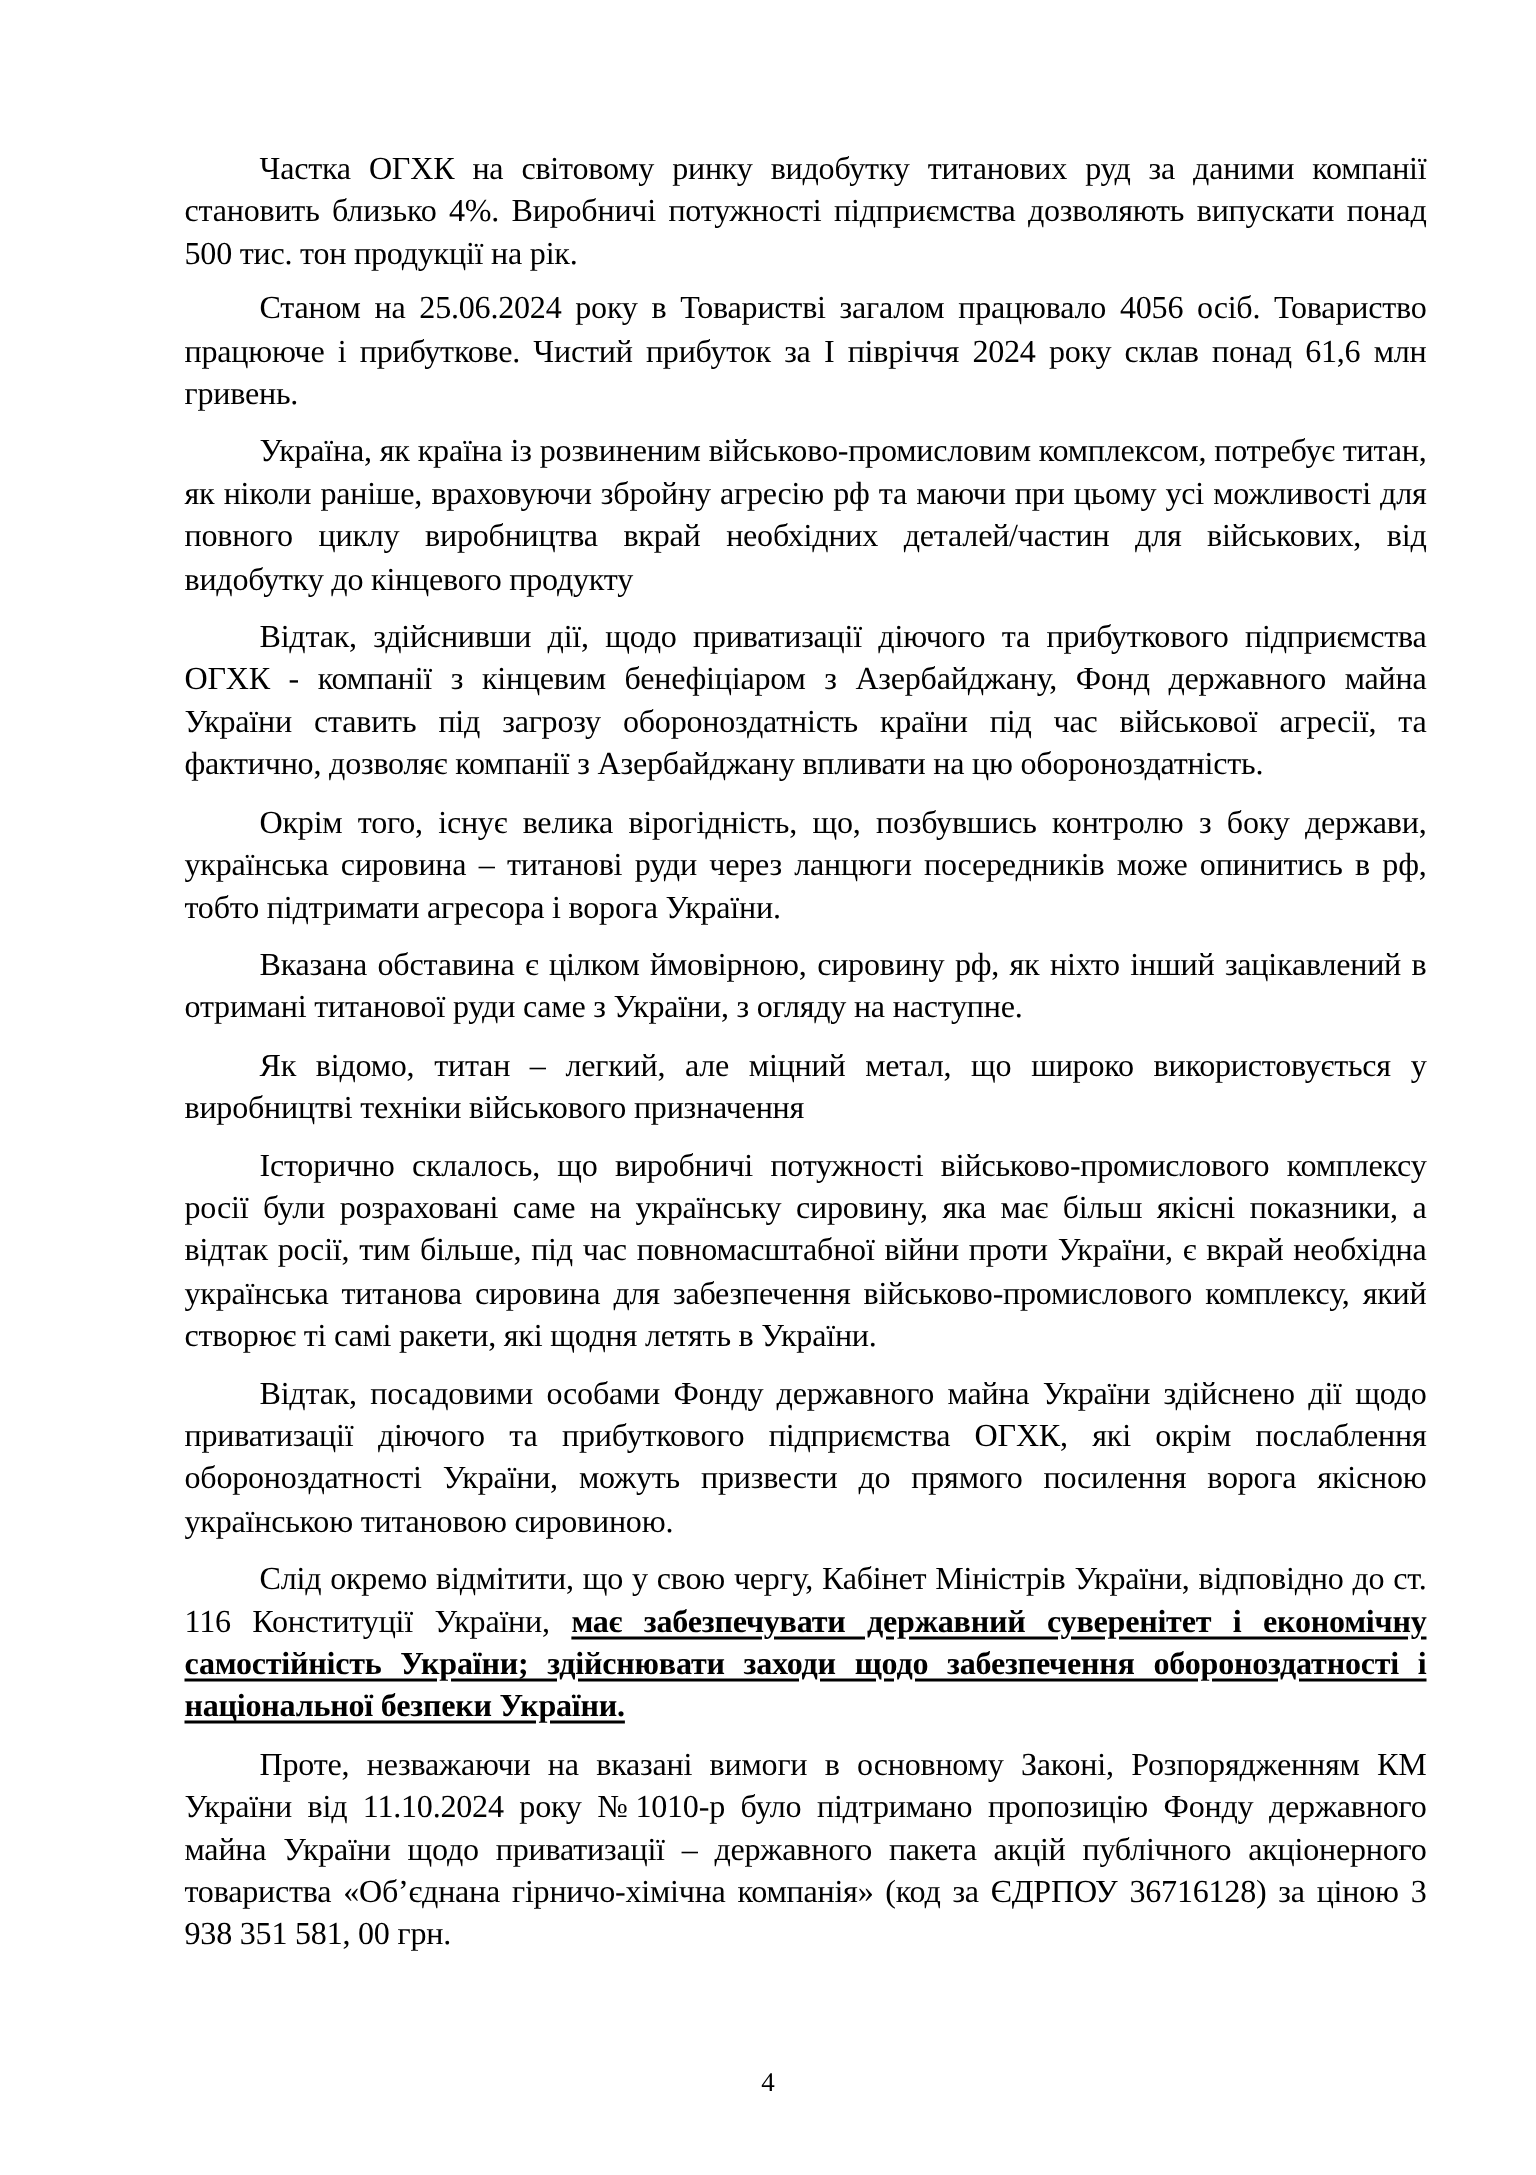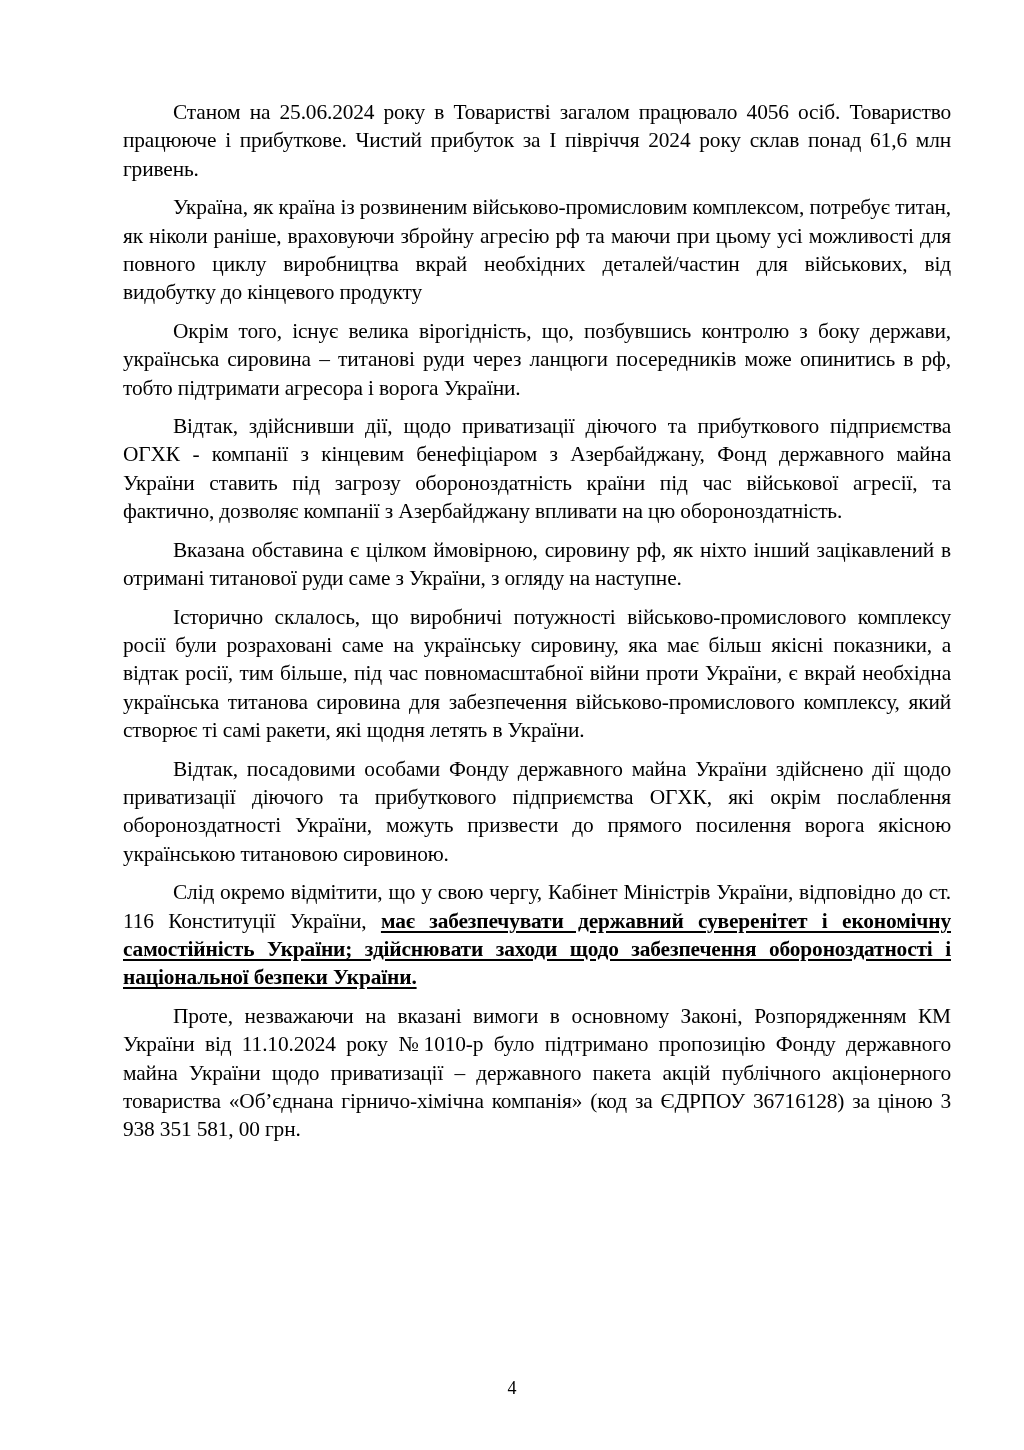--- a/index.html
+++ b/index.html
@@ -40,31 +40,33 @@
       top: 1378px;
       text-align: center;
       font-family: "Liberation Serif", serif;
       font-size: 18px;
     }
   </style>
 </head>
 <body>
 
 <div class="page">
+  <p class="para p1">Частка ОГХК на світовому ринку видобутку титанових руд за даними компанії становить близько 4%. Виробничі потужності підприємства дозволяють випускати понад 500 тис. тон продукції на рік.</p>
 
   <p class="para"><span>Станом на 25.06.2024 року в Товаристві загалом працювало 4056 осіб. Товариство </span><span class="bold">працююче і прибуткове</span><span>. Чистий прибуток за І півріччя 2024 року склав понад 61,6 млн гривень.</span></p>
 
   <p class="para">Україна, як країна із розвиненим військово-промисловим комплексом, потребує титан, як ніколи раніше, враховуючи збройну агресію рф та маючи при цьому усі можливості для повного циклу виробництва вкрай необхідних деталей/частин для військових, від видобутку до кінцевого продукту</p>
 
+  <p class="para">Відтак, здійснивши дії, щодо приватизації діючого та прибуткового підприємства ОГХК - компанії з кінцевим бенефіціаром з Азербайджану, Фонд державного майна України ставить під загрозу обороноздатність країни під час військової агресії, та фактично, дозволяє компанії з Азербайджану впливати на цю обороноздатність.</p>
+
   <p class="para">Окрім того, існує велика вірогідність, що, позбувшись контролю з боку держави, українська сировина – титанові руди через ланцюги посередників може опинитись в рф, тобто підтримати агресора і ворога України.</p>
-
-  <p class="para">Відтак, здійснивши дії, щодо приватизації діючого та прибуткового підприємства ОГХК - компанії з кінцевим бенефіціаром з Азербайджану, Фонд державного майна України ставить під загрозу обороноздатність країни під час військової агресії, та фактично, дозволяє компанії з Азербайджану впливати на цю обороноздатність.</p>
 
   <p class="para">Вказана обставина є цілком ймовірною, сировину рф, як ніхто інший зацікавлений в отримані титанової руди саме з України, з огляду на наступне.</p>
 
+  <p class="para">Як відомо, титан – легкий, але міцний метал, що широко використовується у виробництві техніки військового призначення</p>
 
   <p class="para">Історично склалось, що виробничі потужності військово-промислового комплексу росії були розраховані саме на українську сировину, яка має більш якісні показники, а відтак росії, тим більше, під час повномасштабної війни проти України, є вкрай необхідна українська титанова сировина для забезпечення військово-промислового комплексу, який створює ті самі ракети, які щодня летять в України.</p>
 
   <p class="para">Відтак, посадовими особами Фонду державного майна України здійснено дії щодо приватизації діючого та прибуткового підприємства ОГХК, які окрім послаблення обороноздатності України, можуть призвести до прямого посилення ворога якісною українською титановою сировиною.</p>
 
   <p class="para"><span>Слід окремо відмітити, що у свою чергу, Кабінет Міністрів України, відповідно до ст. 116 Конституції України, </span><span class="bold-u">має забезпечувати державний суверенітет і економічну самостійність України; здійснювати заходи щодо забезпечення обороноздатності і національної безпеки України.</span></p>
 
   <p class="para">Проте, незважаючи на вказані вимоги в основному Законі, Розпорядженням КМ України від 11.10.2024 року №1010-р було підтримано пропозицію Фонду державного майна України щодо приватизації – державного пакета акцій публічного акціонерного товариства «Об’єднана гірничо-хімічна компанія» (код за ЄДРПОУ 36716128) за ціною 3 938 351 581, 00 грн.</p>
 </div>
 

